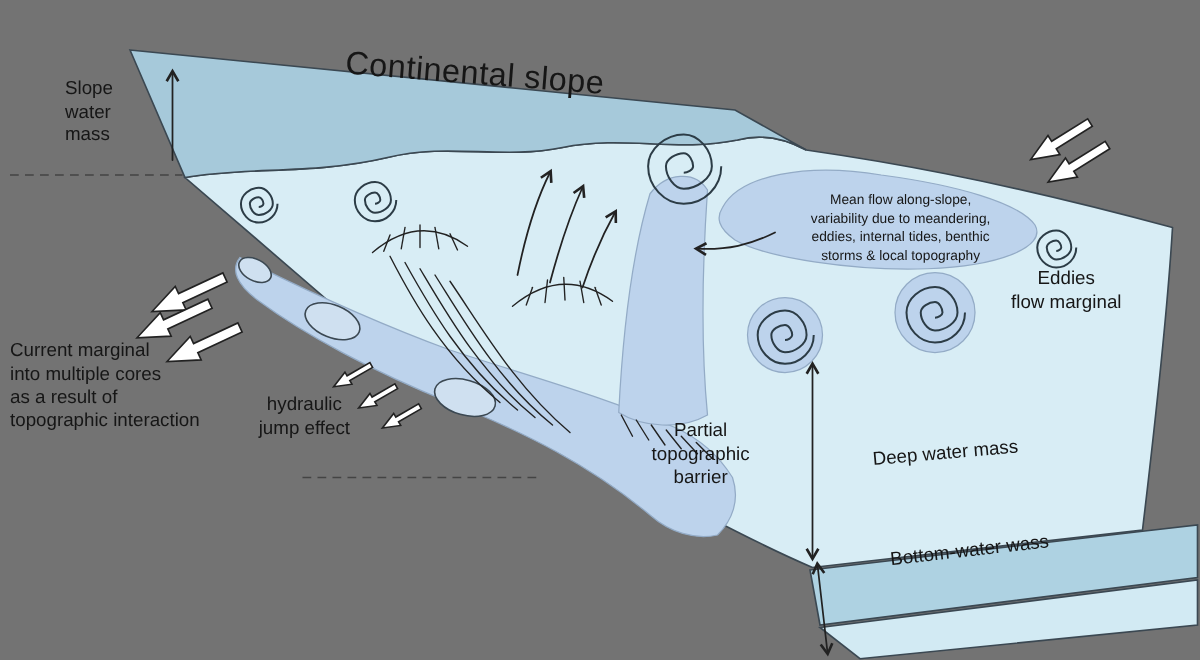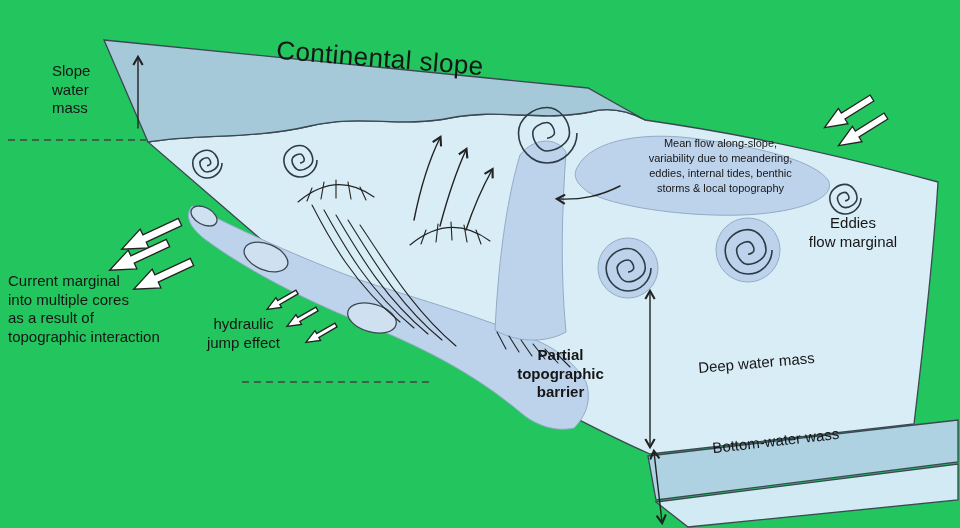--- a/index.html
+++ b/index.html
@@ -1,22 +1,22 @@
 <!DOCTYPE html>
 <html><head>
 <meta charset="utf-8">
 <style>
   html,body{margin:0;padding:0;background:#fff;}
-  .canvas{position:relative;width:960px;height:528px;background:#22c55e;overflow:hidden;
+  .canvas{position:relative;width:960px;height:528px;background:#737373;overflow:hidden;
           font-family:"Liberation Sans",sans-serif;}
   .canvas svg{position:absolute;left:0;top:0;}
   .label{position:absolute;white-space:pre-line;color:#161616;font-size:15px;line-height:1.24;}
   .center{text-align:center;}
   .big{font-size:26px;letter-spacing:.4px;transform:rotate(4.5deg);}
-  .small{font-size:11px;line-height:1.35;}
+  .small{font-size:11px;line-height:1.35;margin-top:17px;}
   .rot-deep{transform:rotate(-5deg);}
   .rot-bottom{transform:rotate(-6.5deg);}
   .outline{stroke:#3b4852;stroke-width:1.3;}
   .blob{stroke:#93abc6;stroke-width:1;}
   .ink{stroke:#222;fill:none;stroke-width:1.4;stroke-linecap:round;}
   .thin{stroke-width:1.1;}
   .dash{stroke:#444;stroke-width:1.3;stroke-dasharray:7 5;fill:none;}
   .spiral{stroke:#2c3c46;fill:none;}
   .barrow{fill:#ffffff;stroke:#222;stroke-width:1.3;}
 </style>
@@ -140,19 +140,19 @@
 eddies, internal tides, benthic
 storms &amp; local topography</div>
 <div class="label center" style="left:793px;top:214px;width:120px;">Eddies
 flow marginal</div>
 <div class="label" style="left:8px;top:272px;width:190px;">Current marginal
 into multiple cores
 as a result of
 topographic interaction</div>
 <div class="label center" style="left:196px;top:315px;width:95px;">hydraulic
 jump effect</div>
-<div class="label center" style="left:508px;top:346px;width:105px;font-weight:bold;">Partial
+<div class="label center" style="left:508px;top:336px;width:105px;">Partial
 topographic
 barrier</div>
 <div class="label rot-deep" style="left:698px;top:354px;">Deep water mass</div>
 <div class="label rot-bottom" style="left:712px;top:432px;">Bottom-water wass</div>
 
 </div>
 
 </body></html>

